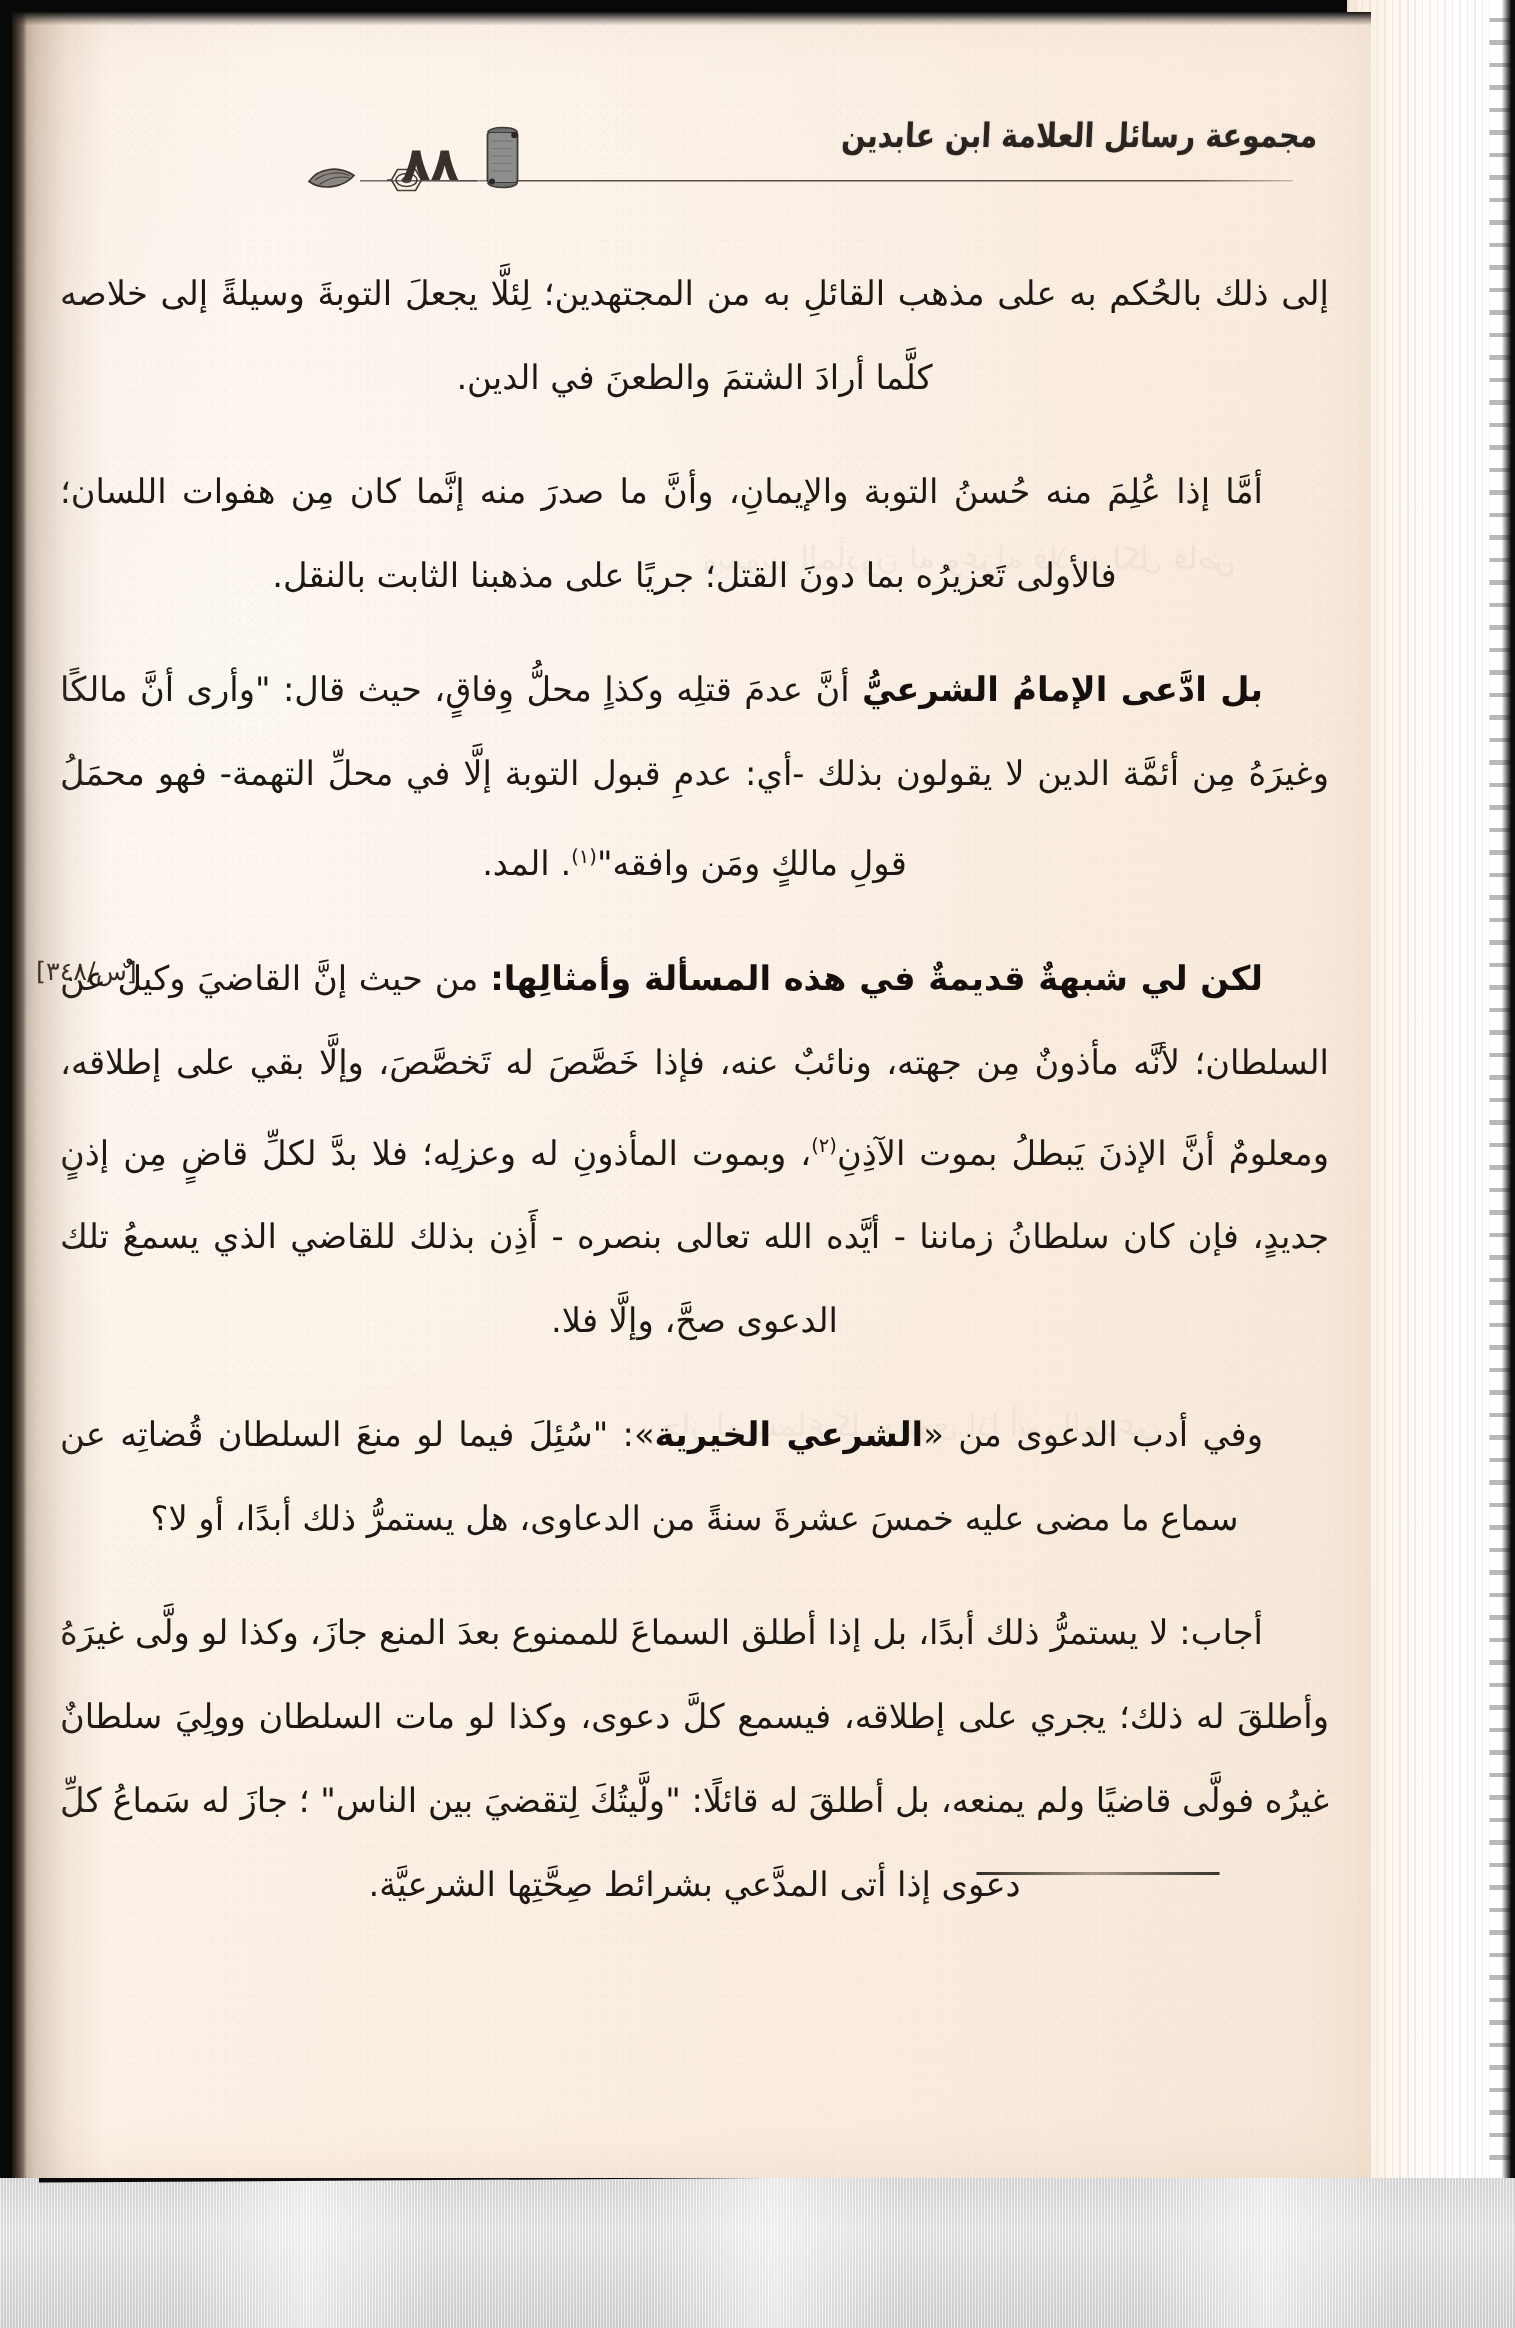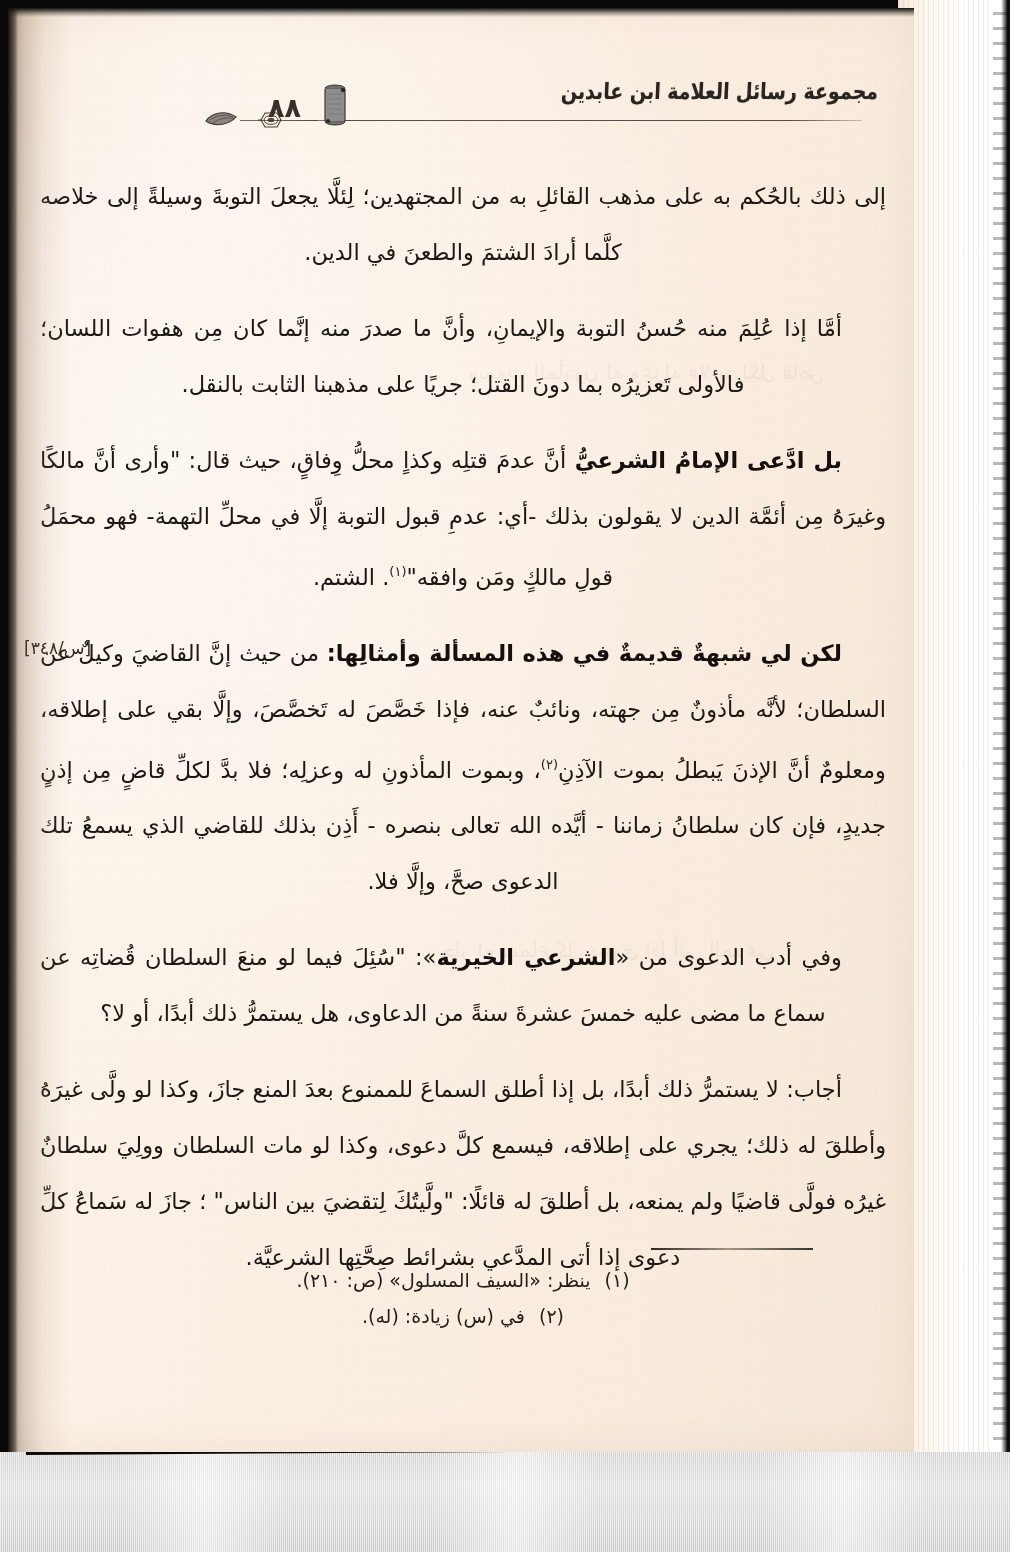--- a/index.html
+++ b/index.html
@@ -204,21 +204,21 @@
     position: absolute;
     top: 31px;
     right: 630px;
     width: 26px;
     height: 22px;
   }
   .header-page-num {
     position: absolute;
     top: 14px;
     left: 260px;
-    font-size: 27px;
+    font-size: 31px;
     font-weight: 600;
     color: #3a3029;
     letter-spacing: 2px;
   }
   .scroll-motif {
     position: absolute;
     top: 4px;
     left: 312px;
     width: 30px;
     height: 46px;
@@ -392,46 +392,38 @@
 
       <p class="para first">
         <span>إلى ذلك بالحُكم به على مذهب القائلِ به من المجتهدين؛ لِئلَّا يجعلَ التوبةَ وسيلةً إلى خلاصه كلَّما أرادَ الشتمَ والطعنَ في الدين.</span>
       </p>
 
       <p class="para">
         <span>أمَّا إذا عُلِمَ منه حُسنُ التوبة والإيمانِ، وأنَّ ما صدرَ منه إنَّما كان مِن هفوات اللسان؛ فالأولى تَعزيرُه بما دونَ القتل؛ جريًا على مذهبنا الثابت بالنقل.</span>
       </p>
 
       <p class="para">
-        <b>بل ادَّعى الإمامُ الشرعيُّ</b><span> أنَّ عدمَ قتلِه وكذاٍ محلُّ وِفاقٍ، حيث قال: </span><span>"وأرى أنَّ مالكًا وغيرَهُ مِن أئمَّة الدين لا يقولون بذلك -أي: عدمِ قبول التوبة إلَّا في محلِّ التهمة- فهو محمَلُ قولِ مالكٍ ومَن وافقه"</span><span class="fn-ref">(١)</span><span>. الشتم.</span>
+        <b>بل ادَّعى الإمامُ الشرعيُّ</b><span> أنَّ عدمَ قتلِه وكذاٍ محلُّ وِفاقٍ، حيث قال: </span><span>"وأرى أنَّ مالكًا وغيرَهُ مِن أئمَّة الدين لا يقولون بذلك -أي: عدمِ قبول التوبة إلَّا في محلِّ التهمة- فهو محمَلُ قولِ مالكٍ ومَن وافقه"</span><span class="fn-ref">(١)</span><span>. المد.</span>
       </p>
 
       <p class="para">
         <b>لكن لي شبهةٌ قديمةٌ في هذه المسألة وأمثالِها:</b><span> من حيث إنَّ القاضيَ وكيلٌ عن السلطان؛ لأنَّه مأذونٌ مِن جهته، ونائبٌ عنه، فإذا خَصَّصَ له تَخصَّصَ، وإلَّا بقي على إطلاقه، ومعلومٌ أنَّ الإذنَ يَبطلُ بموت الآذِنِ</span><span class="fn-ref">(٢)</span><span>، وبموت المأذونِ له وعزلِه؛ فلا بدَّ لكلِّ قاضٍ مِن إذنٍ جديدٍ، فإن كان سلطانُ زماننا - أيَّده الله تعالى بنصره - أَذِن بذلك للقاضي الذي يسمعُ تلك الدعوى صحَّ، وإلَّا فلا.</span>
       </p>
 
       <p class="para">
         <span>وفي أدب الدعوى من «</span><b>الشرعي الخيرية</b><span>»: "سُئِلَ فيما لو منعَ السلطان قُضاتِه عن سماع ما مضى عليه خمسَ عشرةَ سنةً من الدعاوى، هل يستمرُّ ذلك أبدًا، أو لا؟</span>
       </p>
 
       <p class="para">
         <span>أجاب: لا يستمرُّ ذلك أبدًا، بل إذا أطلق السماعَ للممنوع بعدَ المنع جازَ، وكذا لو ولَّى غيرَهُ وأطلقَ له ذلك؛ يجري على إطلاقه، فيسمع كلَّ دعوى، وكذا لو مات السلطان وولِيَ سلطانٌ غيرُه فولَّى قاضيًا ولم يمنعه، بل أطلقَ له قائلًا: "ولَّيتُكَ لِتقضيَ بين الناس" ؛ جازَ له سَماعُ كلِّ دعوى إذا أتى المدَّعي بشرائط صِحَّتِها الشرعيَّة.</span>
       </p>
 
     </div>
 
     <div class="fn-rule"></div>
 
-    <div class="footnotes">
-      <span class="fn-line">
-        <span class="fn-num">(١)</span><span>ينظر: «السيف المسلول» (ص: ٢١٠).</span>
-      </span>
-      <span class="fn-line">
-        <span class="fn-num">(٢)</span><span>في (س) زيادة: (له).</span>
-      </span>
-    </div>
 
     <div class="gutter-shade"></div>
     <div class="gutter-dark-strip"></div>
     <div class="top-dark"></div>
   </div>
 
 </div>
 
 </body></html>

